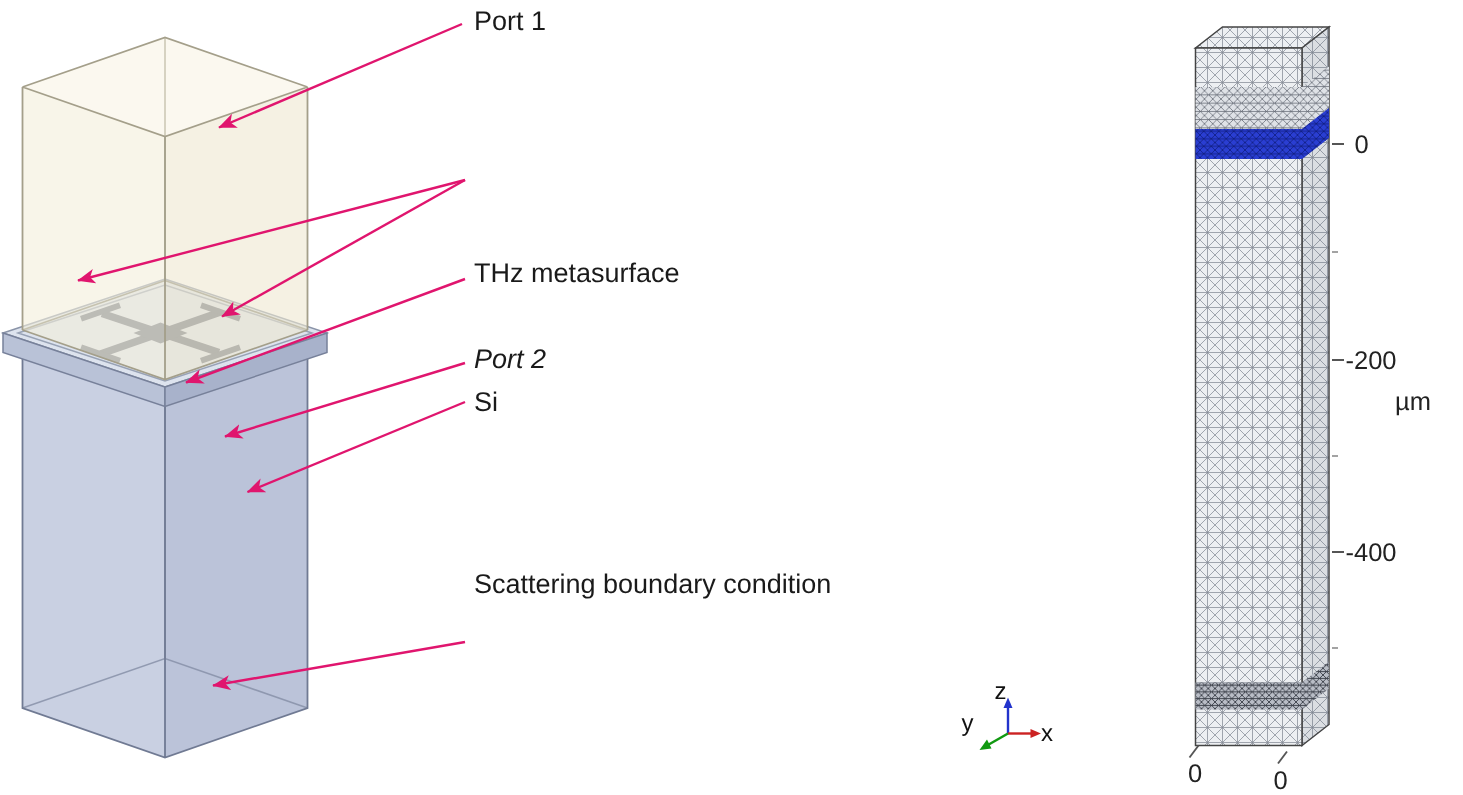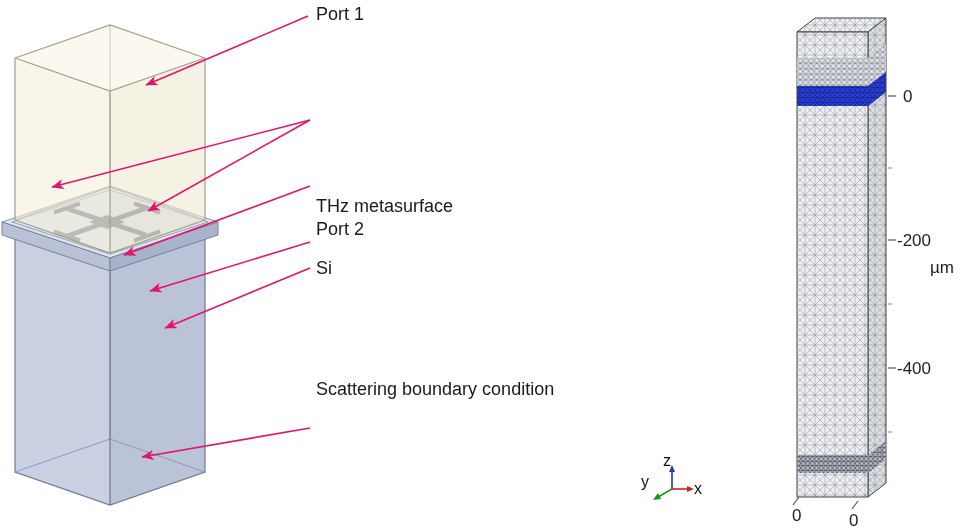--- a/index.html
+++ b/index.html
@@ -124,18 +124,18 @@
       <polygon points="694,489 687,486 687,492" fill="#cc2222"></polygon>
       <line x1="672" y1="489" x2="658" y2="497" stroke-width="1.6" stroke="#119911"></line>
       <polygon points="653,500 658,493 661,499" fill="#119911"></polygon>
       <text x="641" y="487" font-size="16" fill="#111">y</text>
       <text x="663" y="466" font-size="16" fill="#111">z</text>
       <text x="694" y="494" font-size="16" fill="#111">x</text>
     </g>
   </svg>
 
   <div class="lbl" style="left:316px;top:1px;width:220px;">Port 1</div>
-  <div class="lbl" style="left:316px;top:169px;width:280px;margin-top:24px;">THz metasurface</div>
-  <div class="lbl" style="left:316px;top:216px;width:220px;">Port 2</div>
+  <div class="lbl" style="left:316px;top:169px;width:280px;">THz metasurface</div>
+  <div class="lbl" style="left:316px;top:226px;width:220px;font-style:italic;">Port 2</div>
   <div class="lbl" style="left:316px;top:376px;width:260px;">Scattering boundary condition</div>
   <div class="lbl" style="left:316px;top:255px;width:220px;">Si</div>
 
 </div>
 
 </body></html>

